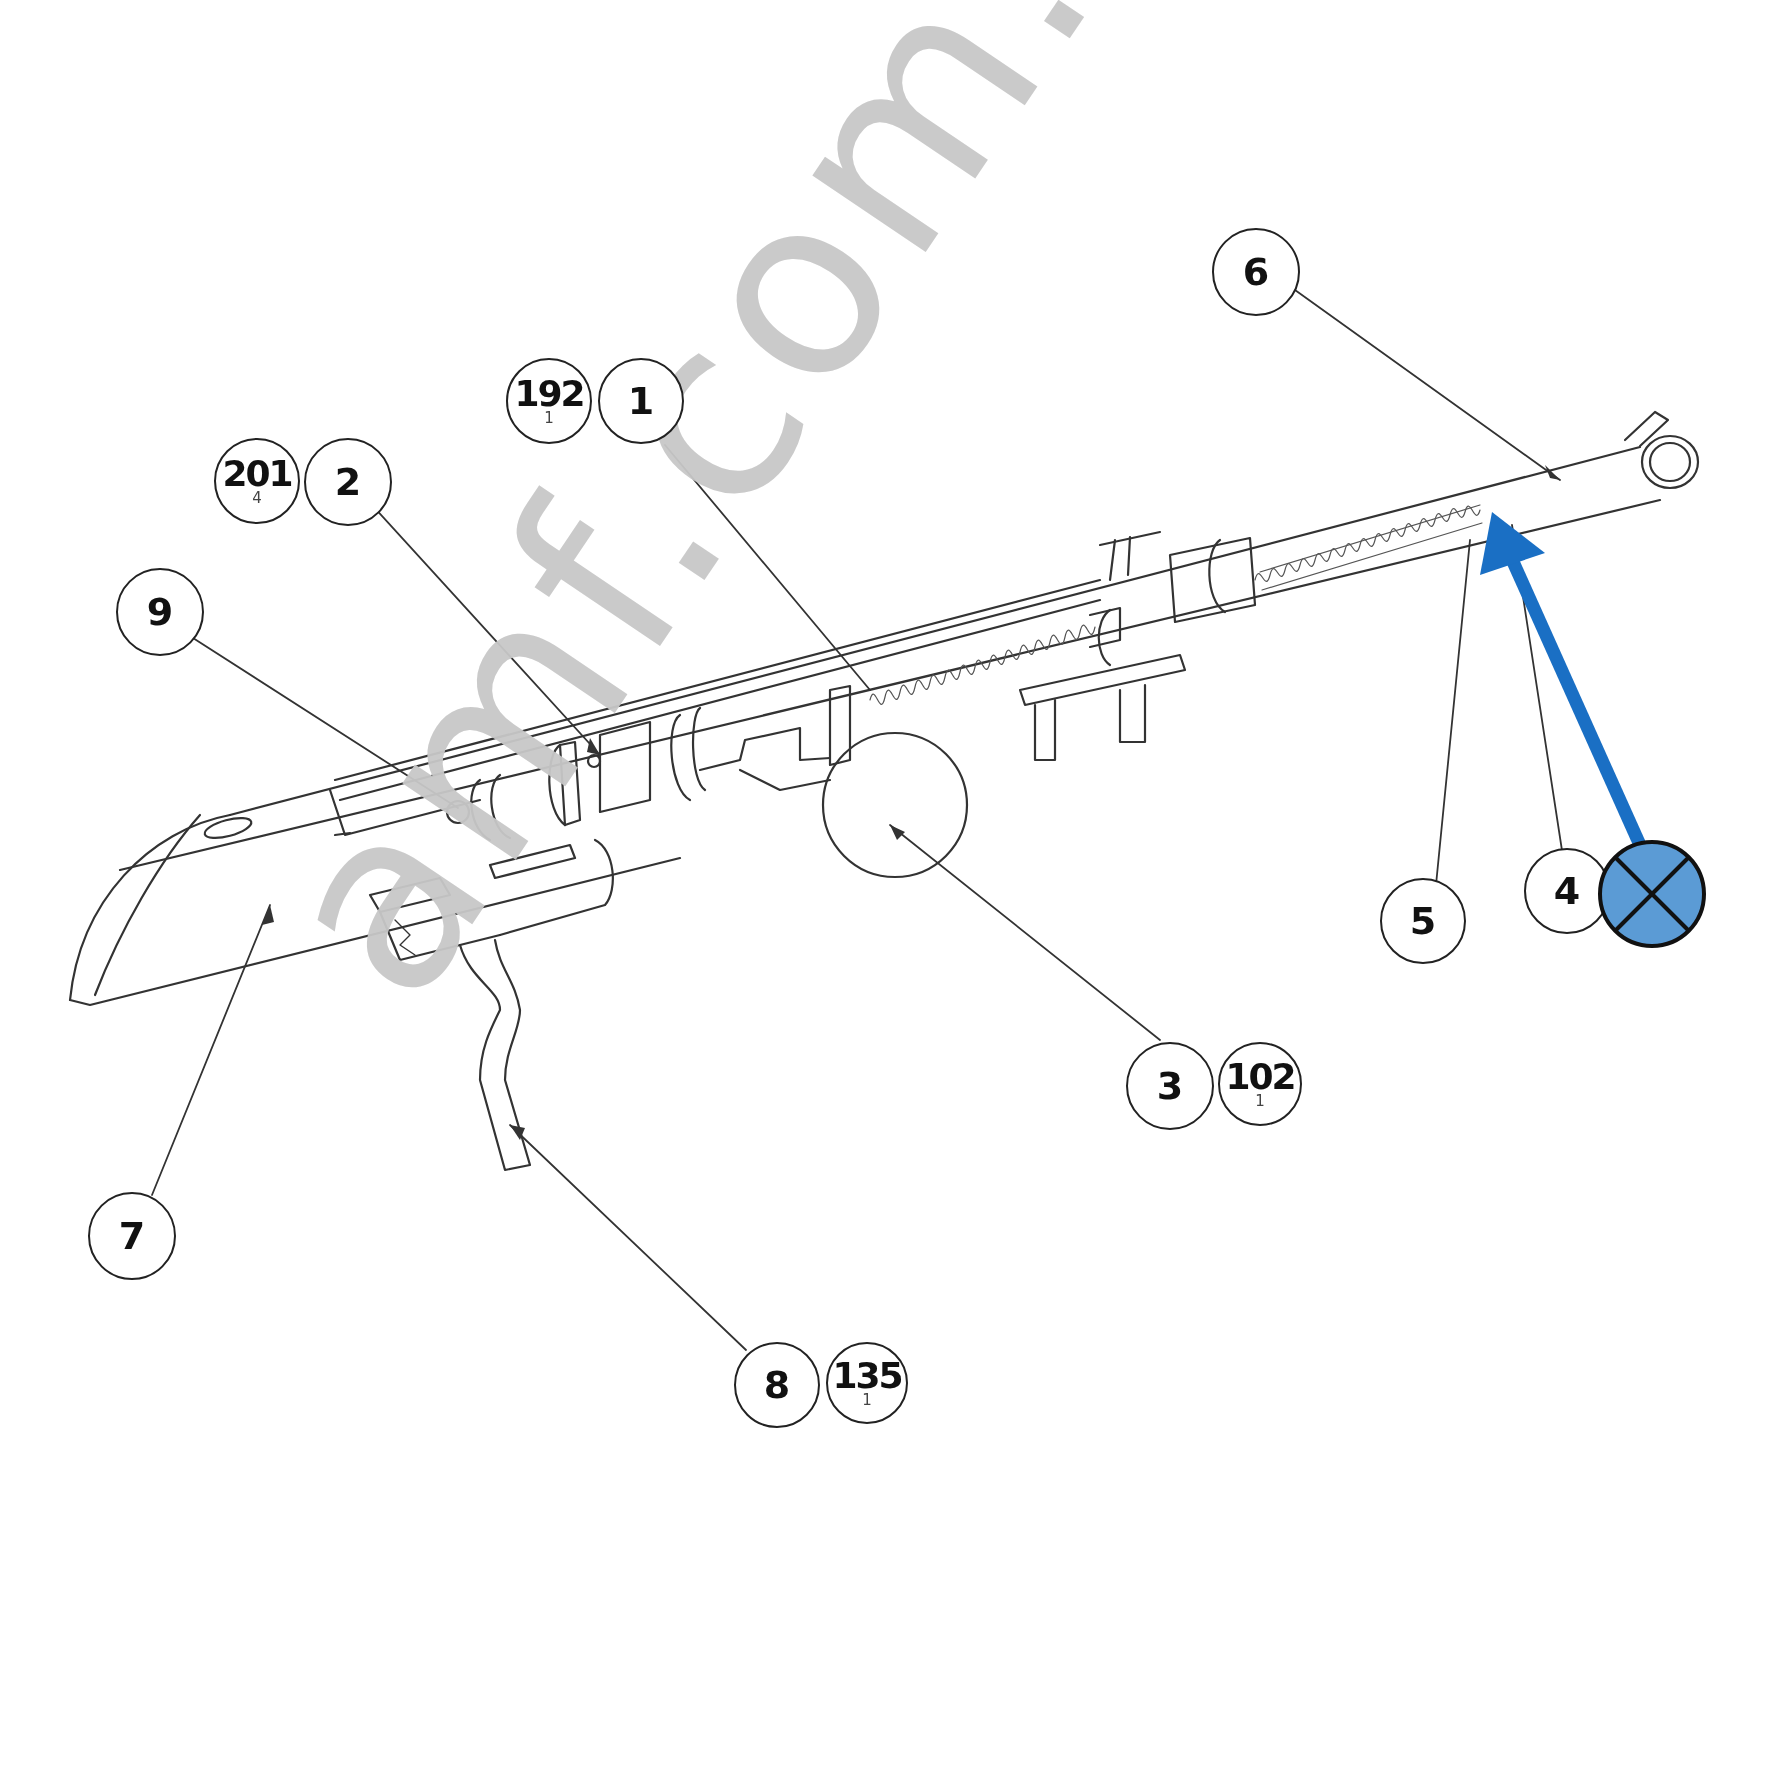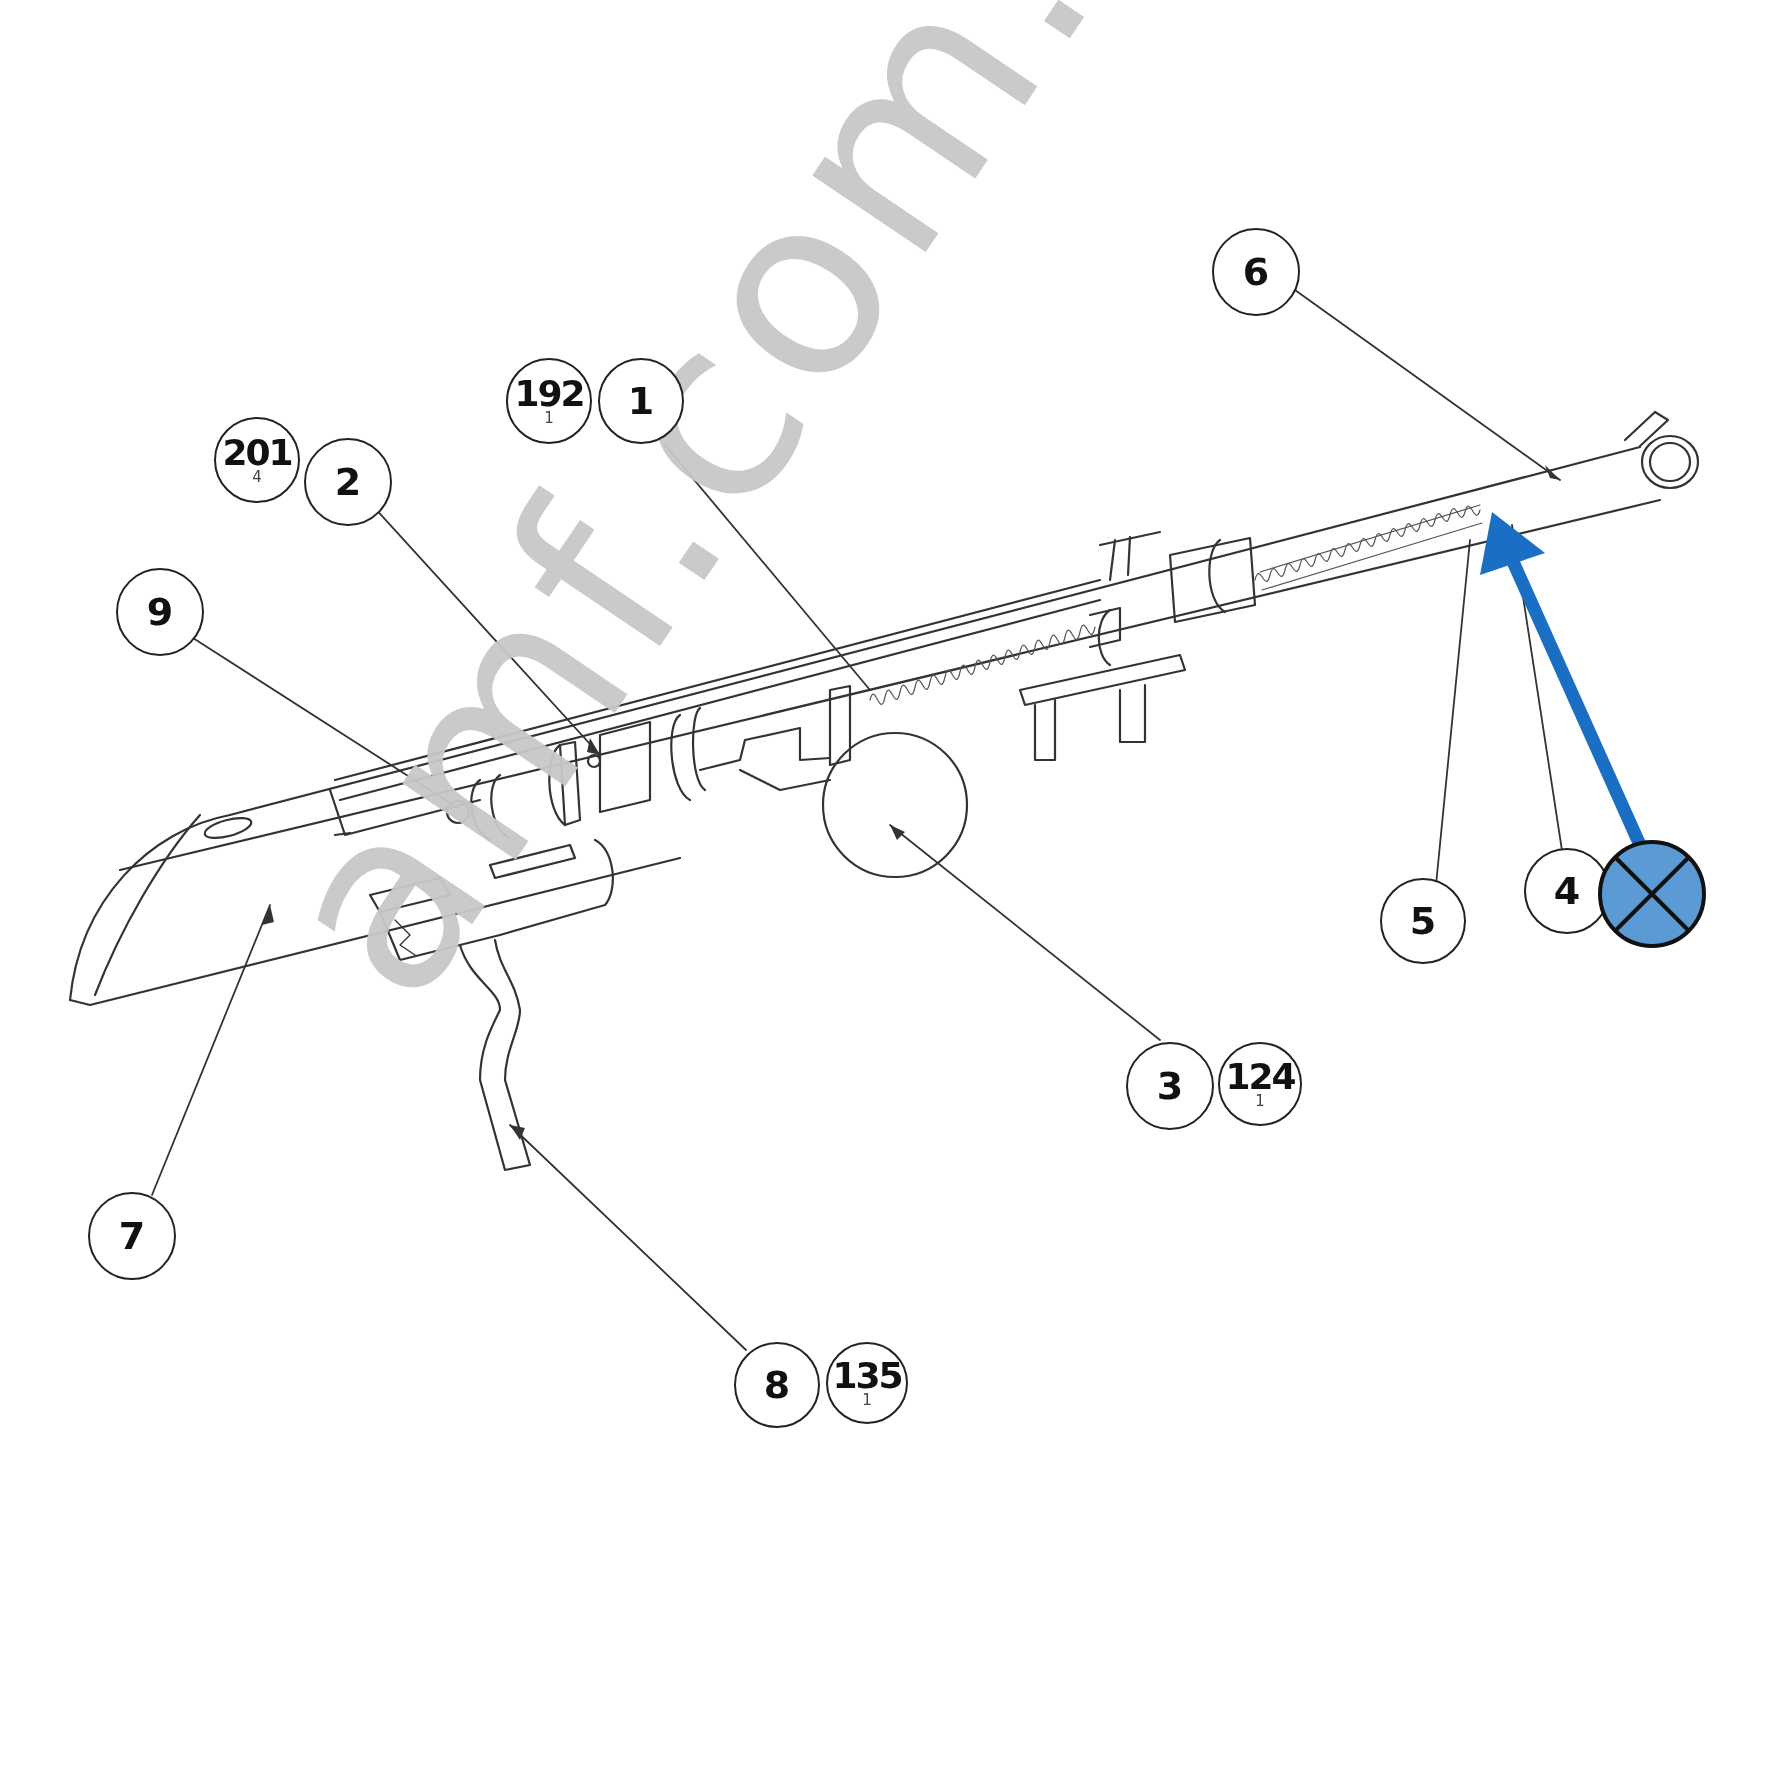--- a/index.html
+++ b/index.html
@@ -120,41 +120,41 @@
 </div>
 
 <div class="balloon sub" style="left:506px;top:358px;width:86px;height:86px;">
   <span class="num">192</span>
   <span class="qty">1</span>
 </div>
 <div class="balloon" style="left:598px;top:358px;width:86px;height:86px;">
   <span class="num">1</span>
 </div>
 
-<div class="balloon sub" style="left:214px;top:417px;width:86px;height:86px;">
+<div class="balloon sub" style="left:214px;top:438px;width:86px;height:86px;">
   <span class="num">201</span>
   <span class="qty">4</span>
 </div>
 <div class="balloon" style="left:304px;top:438px;width:88px;height:88px;">
   <span class="num">2</span>
 </div>
 
 <div class="balloon" style="left:116px;top:568px;width:88px;height:88px;">
   <span class="num">9</span>
 </div>
 
 <div class="balloon" style="left:88px;top:1192px;width:88px;height:88px;">
   <span class="num">7</span>
 </div>
 
 <div class="balloon" style="left:1126px;top:1042px;width:88px;height:88px;">
   <span class="num">3</span>
 </div>
 <div class="balloon sub" style="left:1218px;top:1042px;width:84px;height:84px;">
-  <span class="num">124</span>
+  <span class="num">102</span>
   <span class="qty">1</span>
 </div>
 
 <div class="balloon" style="left:734px;top:1342px;width:86px;height:86px;">
   <span class="num">8</span>
 </div>
 <div class="balloon sub" style="left:826px;top:1342px;width:82px;height:82px;">
   <span class="num">135</span>
   <span class="qty">1</span>
 </div>

